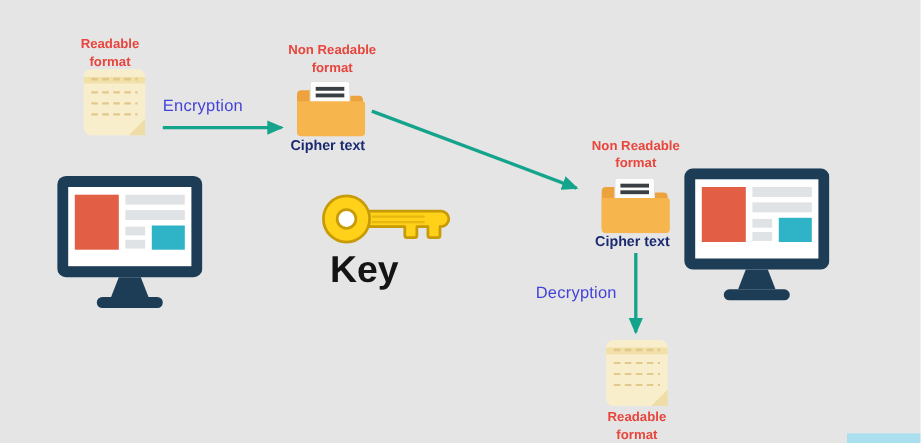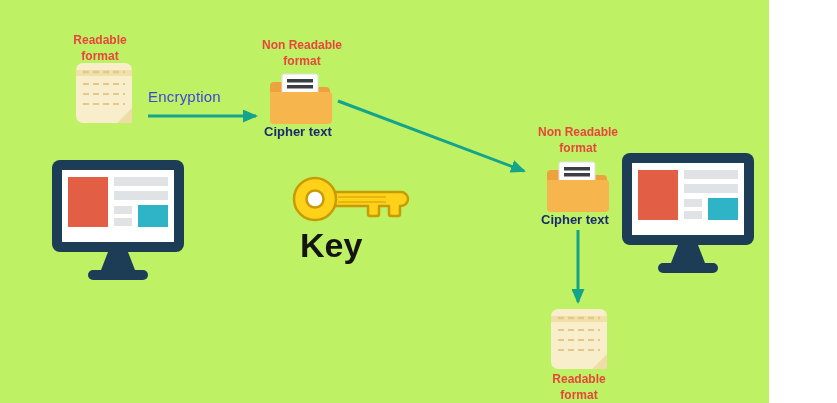--- a/index.html
+++ b/index.html
@@ -3,23 +3,23 @@
 <meta charset="utf-8">
 <style>
   html, body {
     margin: 0;
     padding: 0;
     background: #ffffff;
     font-family: "Liberation Sans", sans-serif;
   }
   .canvas {
     position: relative;
-    width: 769px;
+    width: 837px;
     height: 403px;
-    background: #bef264;
+    background: #e5e5e5;
     overflow: hidden;
   }
   .abs { position: absolute; }
 
   .label-red {
     color: #e8453c;
     font-size: 12px;
     font-weight: 700;
     text-align: center;
     line-height: 1.3;
@@ -105,20 +105,21 @@
       <path d="M2 14 q0 -4 4 -4 h15 l5 5 h32 q4 0 4 4 v28 q0 4 -4 4 H6 q-4 0 -4 -4 Z" fill="#eda33d"></path>
       <rect x="14" y="2" width="36" height="22" rx="2" fill="#fdfdfd" stroke="#e2e2e2"></rect>
       <rect x="19" y="7" width="26" height="3.5" fill="#3a3f44"></rect>
       <rect x="19" y="13" width="26" height="3.5" fill="#3a3f44"></rect>
       <path d="M2 20 h59 q3 0 3 3 v25 q0 4 -4 4 H6 q-4 0 -4 -4 Z" fill="#f6b54d"></path>
     </svg>
   </div>
 
   <div class="abs label-caption" style="left:541px; top:212px; width:72px;">Cipher text</div>
 
+  <div class="abs label-process" style="left:487px; top:258px;">Decryption</div>
 
   <div class="abs" style="left:550px; top:308px;">
     <svg width="58" height="62" viewBox="0 0 58 62">
       <rect x="1" y="1" width="56" height="60" rx="7" fill="#f9eecb"></rect>
       <path d="M1 8 h56 v6 H1 Z" fill="#f2e0a9"></path>
       <line x1="8" y1="10" x2="50" y2="10" stroke="#e2c88b" stroke-width="2.5" stroke-dasharray="6 4"></line>
       <line x1="8" y1="22" x2="50" y2="22" stroke="#e2c88b" stroke-width="2" stroke-dasharray="6 4"></line>
       <line x1="8" y1="32" x2="50" y2="32" stroke="#e2c88b" stroke-width="2" stroke-dasharray="6 4"></line>
       <line x1="8" y1="42" x2="50" y2="42" stroke="#e2c88b" stroke-width="2" stroke-dasharray="6 4"></line>
       <path d="M42 61 L57 61 L57 46 Z" fill="#eeddA6"></path>

